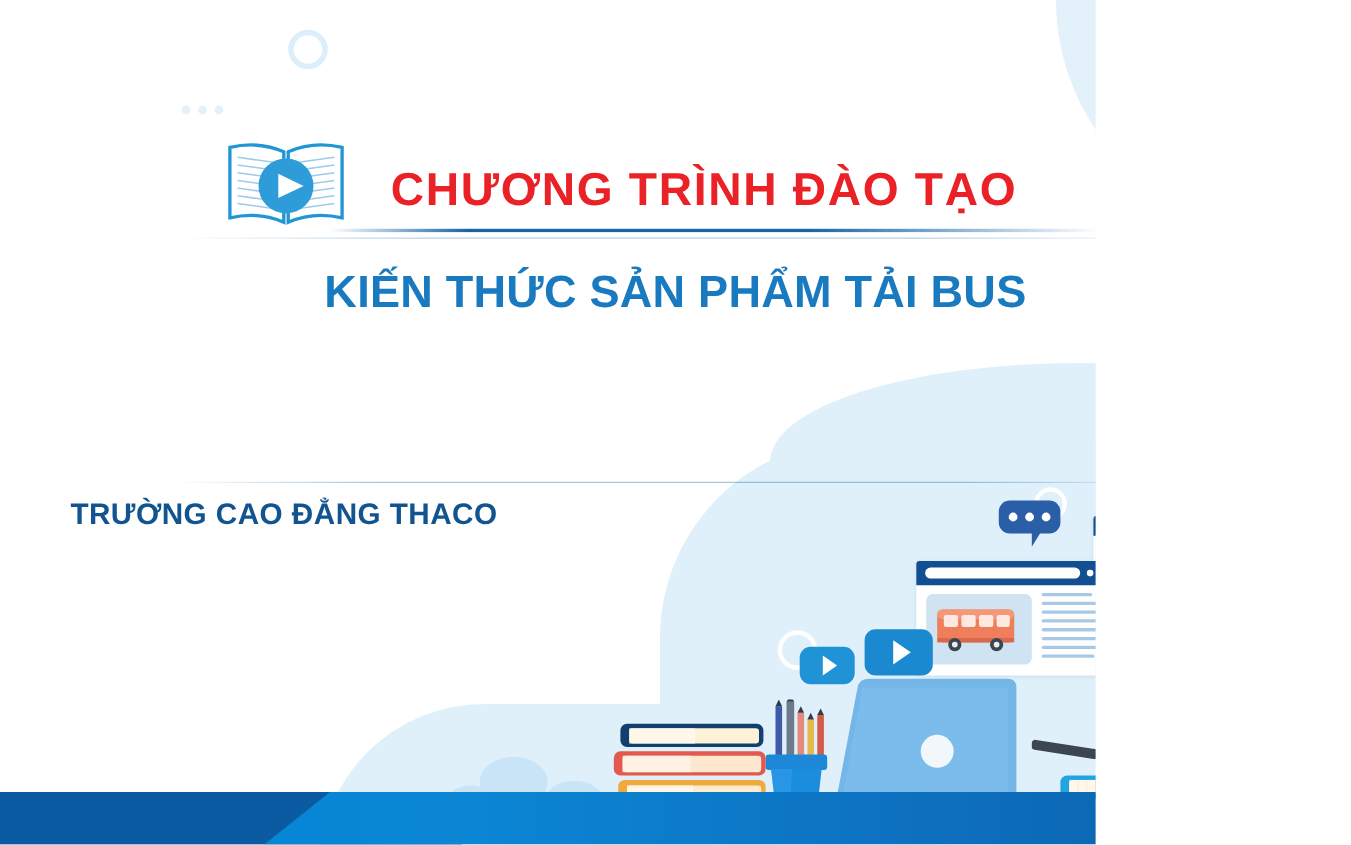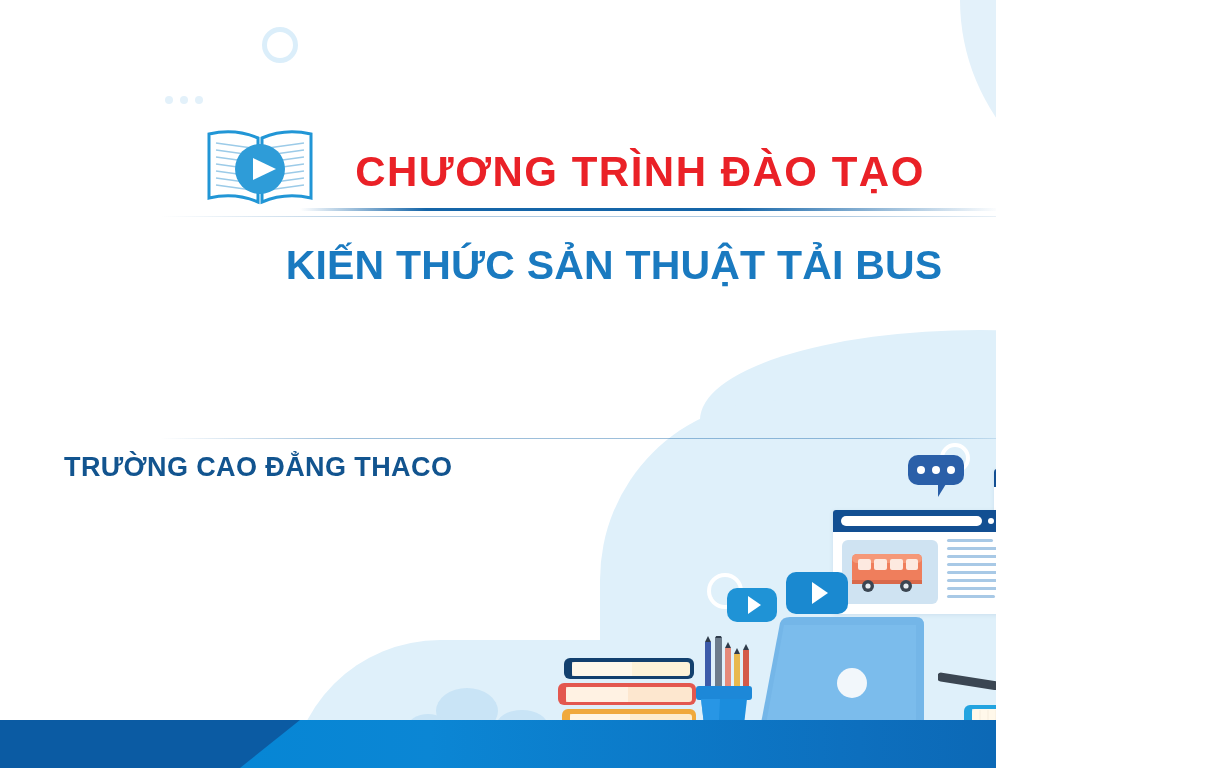--- a/index.html
+++ b/index.html
@@ -239,21 +239,21 @@
 
   <div class="content">
 
     <div class="head-row">
       <div class="head-red">CHƯƠNG TRÌNH ĐÀO TẠO</div>
     </div>
     <div class="rule-under-head"></div>
     <div class="rule-under-head2"></div>
 
     <div class="maintitle">
-      <div class="tline l1">KIẾN THỨC SẢN THUẬT TẢI BUS</div>
+      <div class="tline l1">KIẾN THỨC SẢN PHẨM TẢI BUS</div>
     </div>
 
     <div class="rule-lower"></div>
 
     <div class="footer-block">
       <div class="school">TRƯỜNG CAO ĐẲNG THACO</div>
     </div>
   </div>
 
   <div class="card" style="left:994px;top:469px;width:122px;height:78px;">

